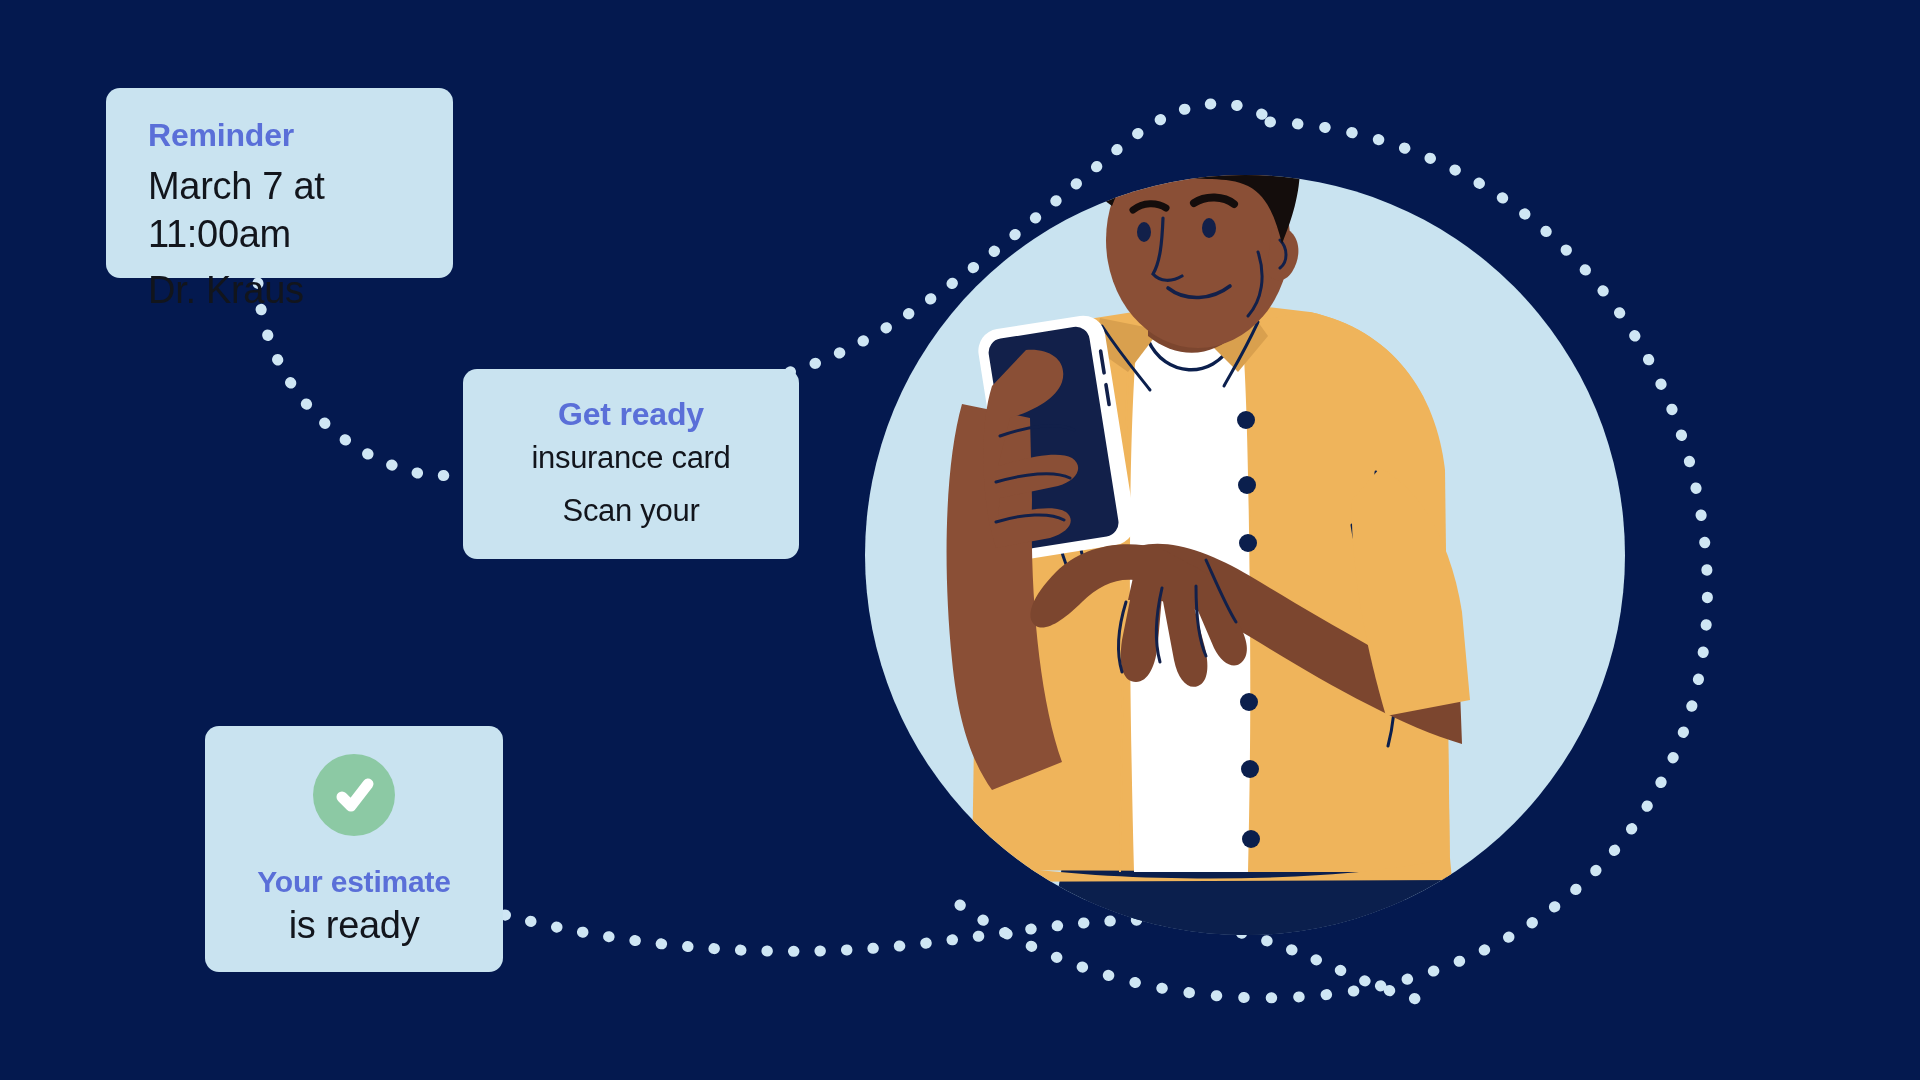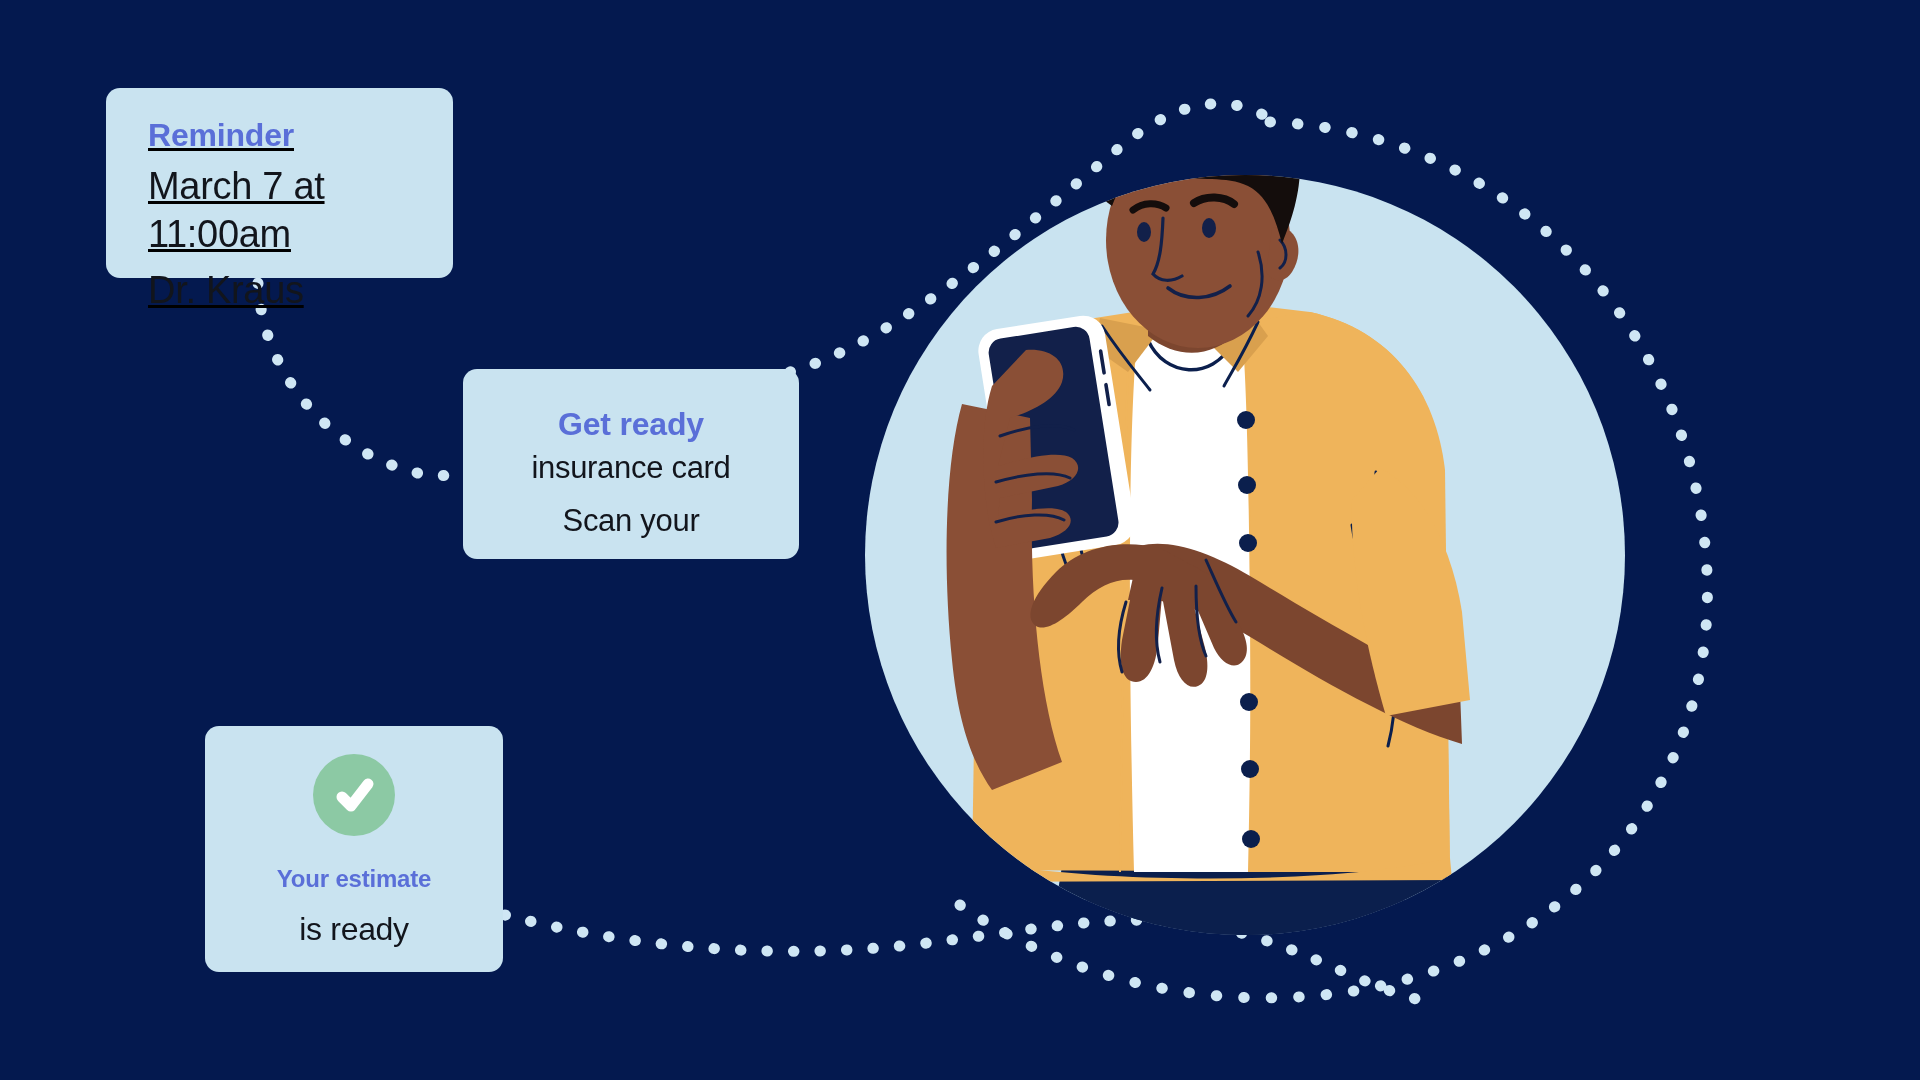--- a/index.html
+++ b/index.html
@@ -46,48 +46,47 @@
     line-height: 1.26;
     letter-spacing: -0.3px;
   }
   
   #card-reminder {
     left: 106px;
     top: 88px;
     width: 347px;
     height: 190px;
     padding: 28px 0 0 42px;
-    text-decoration: underline;
   }
   #card-reminder .card-title { font-size: 32px; }
   #card-reminder .card-line  { font-size: 38px; margin-top: 8px; }
   #card-reminder .card-line.second { }
   
   #card-getready {
     left: 463px;
     top: 369px;
     width: 336px;
     height: 190px;
-    padding-top: 36px;
+    padding-top: 26px;
     text-align: center;
   }
   #card-getready .card-title { font-size: 32px; }
   #card-getready .card-line  { font-size: 31px; margin-top: 14px; }
   #card-getready .card-line.second { margin-top: 4px; }
   
   #card-estimate {
     left: 205px;
     top: 726px;
     width: 298px;
     height: 246px;
     padding-top: 28px;
     text-align: center;
   }
-  #card-estimate .card-title { font-size: 24px; }
-  #card-estimate .card-line  { font-size: 32px; margin-top: 16px; }
+  #card-estimate .card-title { font-size: 30px; }
+  #card-estimate .card-line  { font-size: 38px; margin-top: 1px; }
   .check-badge {
     width: 82px;
     height: 82px;
     margin: 0 auto 28px auto;
     border-radius: 50%;
     background: #8cc9a4;
     display: flex;
     align-items: center;
     justify-content: center;
   }

